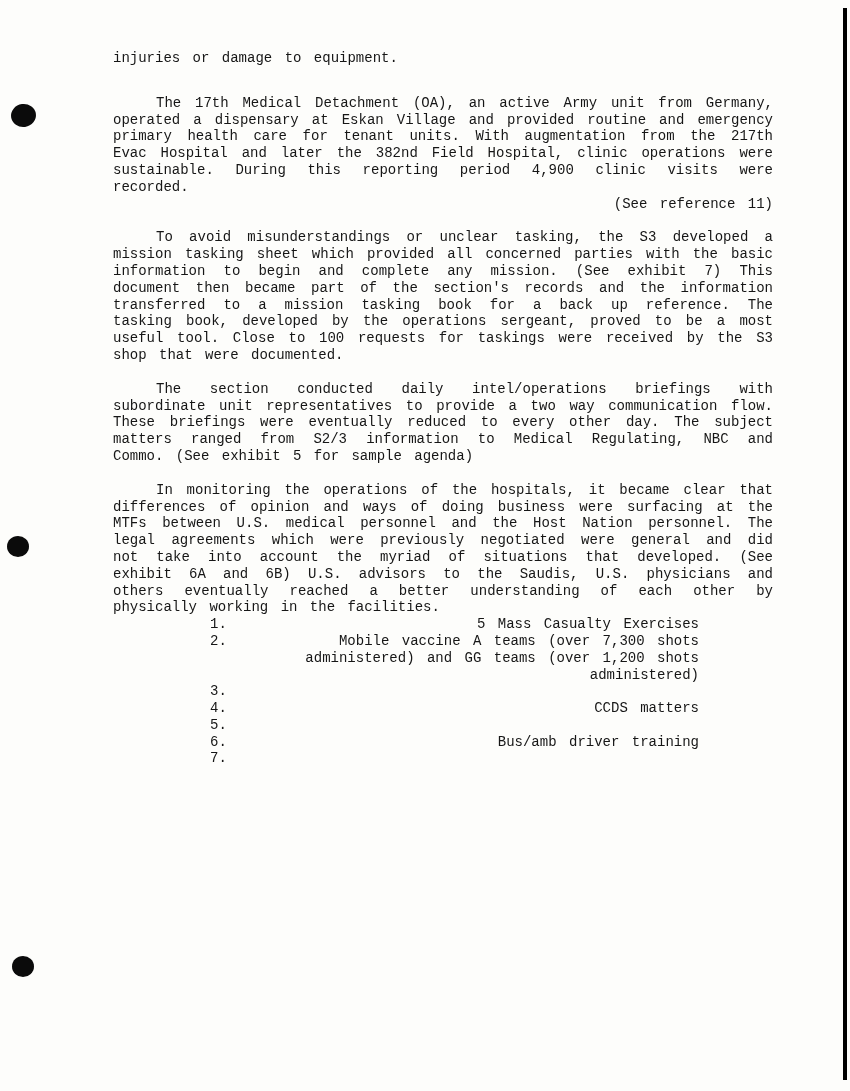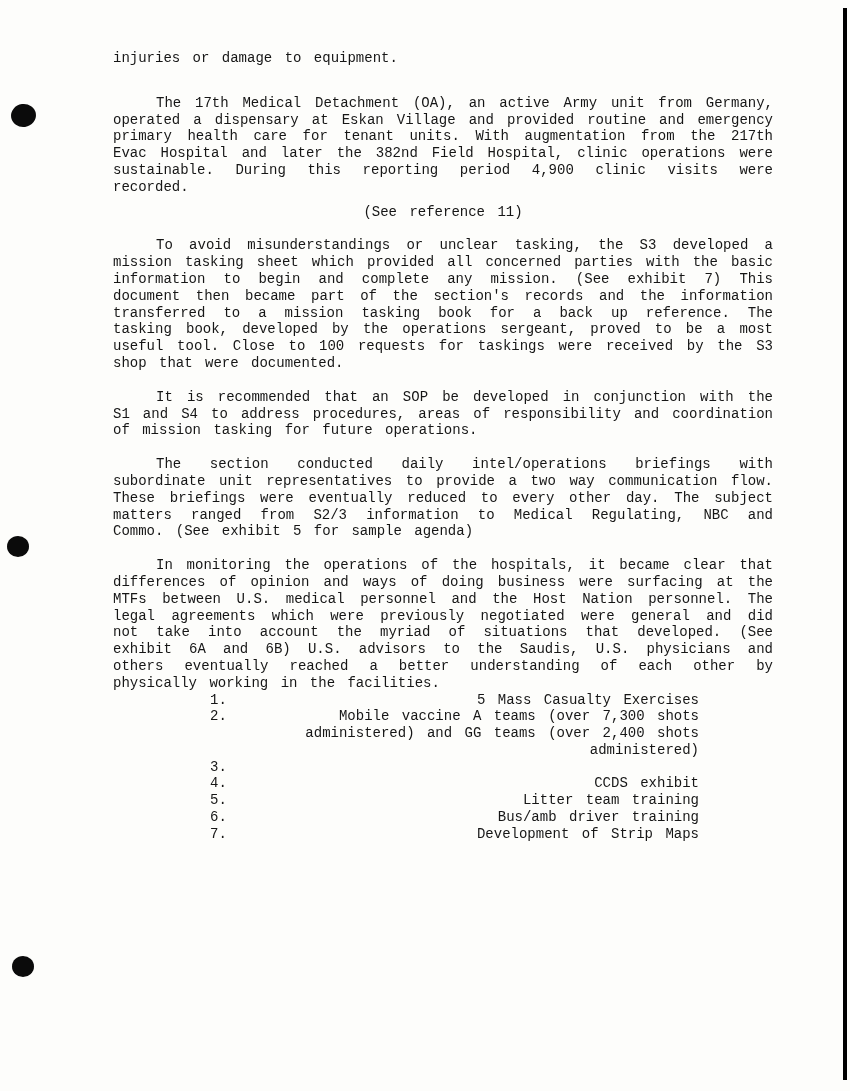--- a/index.html
+++ b/index.html
@@ -33,22 +33,22 @@
     margin: 0 0 28px 0;
     text-align: left;
   }
   .para {
     margin: 17px 0 0 0;
     text-align: justify;
     text-indent: 43px;
   }
   .para.first { margin-top: 8px; }
   .see-ref {
-    margin: 8px;
-    text-align: center;
+    margin: 0;
+    text-align: right;
     text-indent: 0;
   }
   .hl-list { margin: 0; }
   .hl-item {
     display: flex;
     margin-left: 97px;
   }
   .hl-num { flex: 0 0 33px; }
   .hl-text {
     width: 456px;
@@ -83,51 +83,48 @@
 
   <div class="content">
 
     <p class="lead">injuries or damage to equipment.</p>
 
     <p class="para first">The 17th Medical Detachment (OA), an active Army unit from Germany, operated a dispensary at Eskan Village and provided routine and emergency primary health care for tenant units.  With augmentation from the 217th Evac Hospital and later the 382nd Field Hospital, clinic operations were sustainable.  During this reporting period 4,900 clinic visits were recorded.</p>
     <p class="see-ref">(See reference 11)</p>
 
     <p class="para">To avoid misunderstandings or unclear tasking, the S3 developed a mission tasking sheet which provided all concerned parties with the basic information to begin and complete any mission.  (See exhibit 7)  This document then became part of the section's records and the information transferred to a mission tasking book for a back up reference.  The tasking book, developed by the operations sergeant, proved to be a most useful tool.  Close to 100 requests for taskings were received by the S3 shop that were documented.</p>
 
-    <p class="para">It is recommended that an SOP be developed in conjunction with the S1 and S4 to address procedures, areas of responsibility and coordination of mission tasking for future operations.</p>
 
     <p class="para">The section conducted daily intel/operations briefings with subordinate unit representatives to provide a two way communication flow.  These briefings were eventually reduced to every other day.  The subject matters ranged from S2/3 information to Medical Regulating, NBC and Commo.  (See exhibit 5 for sample agenda)</p>
 
     <p class="para">In monitoring the operations of the hospitals, it became clear that differences of opinion and ways of doing business were surfacing at the MTFs between U.S. medical personnel and the Host Nation personnel.  The legal agreements which were previously negotiated were general and did not take into account the myriad of situations that developed.  (See exhibit 6A and 6B)  U.S. advisors to the Saudis, U.S. physicians and others eventually reached a better understanding of each other by physically working in the facilities.</p>
 
 
     <div class="hl-list">
       <div class="hl-item">
         <span class="hl-num">1.</span>
         <span class="hl-text">5 Mass Casualty Exercises</span>
       </div>
       <div class="hl-item">
         <span class="hl-num">2.</span>
-        <span class="hl-text">Mobile vaccine A teams (over 7,300 shots administered) and GG teams (over 2,400 shots administered)</span>
+        <span class="hl-text">Mobile vaccine A teams (over 7,300 shots administered) and GG teams (over 1,200 shots administered)</span>
       </div>
       <div class="hl-item">
         <span class="hl-num">3.</span>
       </div>
       <div class="hl-item">
         <span class="hl-num">4.</span>
-        <span class="hl-text">CCDS exhibit</span>
+        <span class="hl-text">CCDS matters</span>
       </div>
       <div class="hl-item">
         <span class="hl-num">5.</span>
-        <span class="hl-text">Litter team training</span>
       </div>
       <div class="hl-item">
         <span class="hl-num">6.</span>
         <span class="hl-text">Bus/amb driver training</span>
       </div>
       <div class="hl-item">
         <span class="hl-num">7.</span>
-        <span class="hl-text">Development of Strip Maps</span>
       </div>
     </div>
 
   </div>
 </div>
 
 </body></html>

